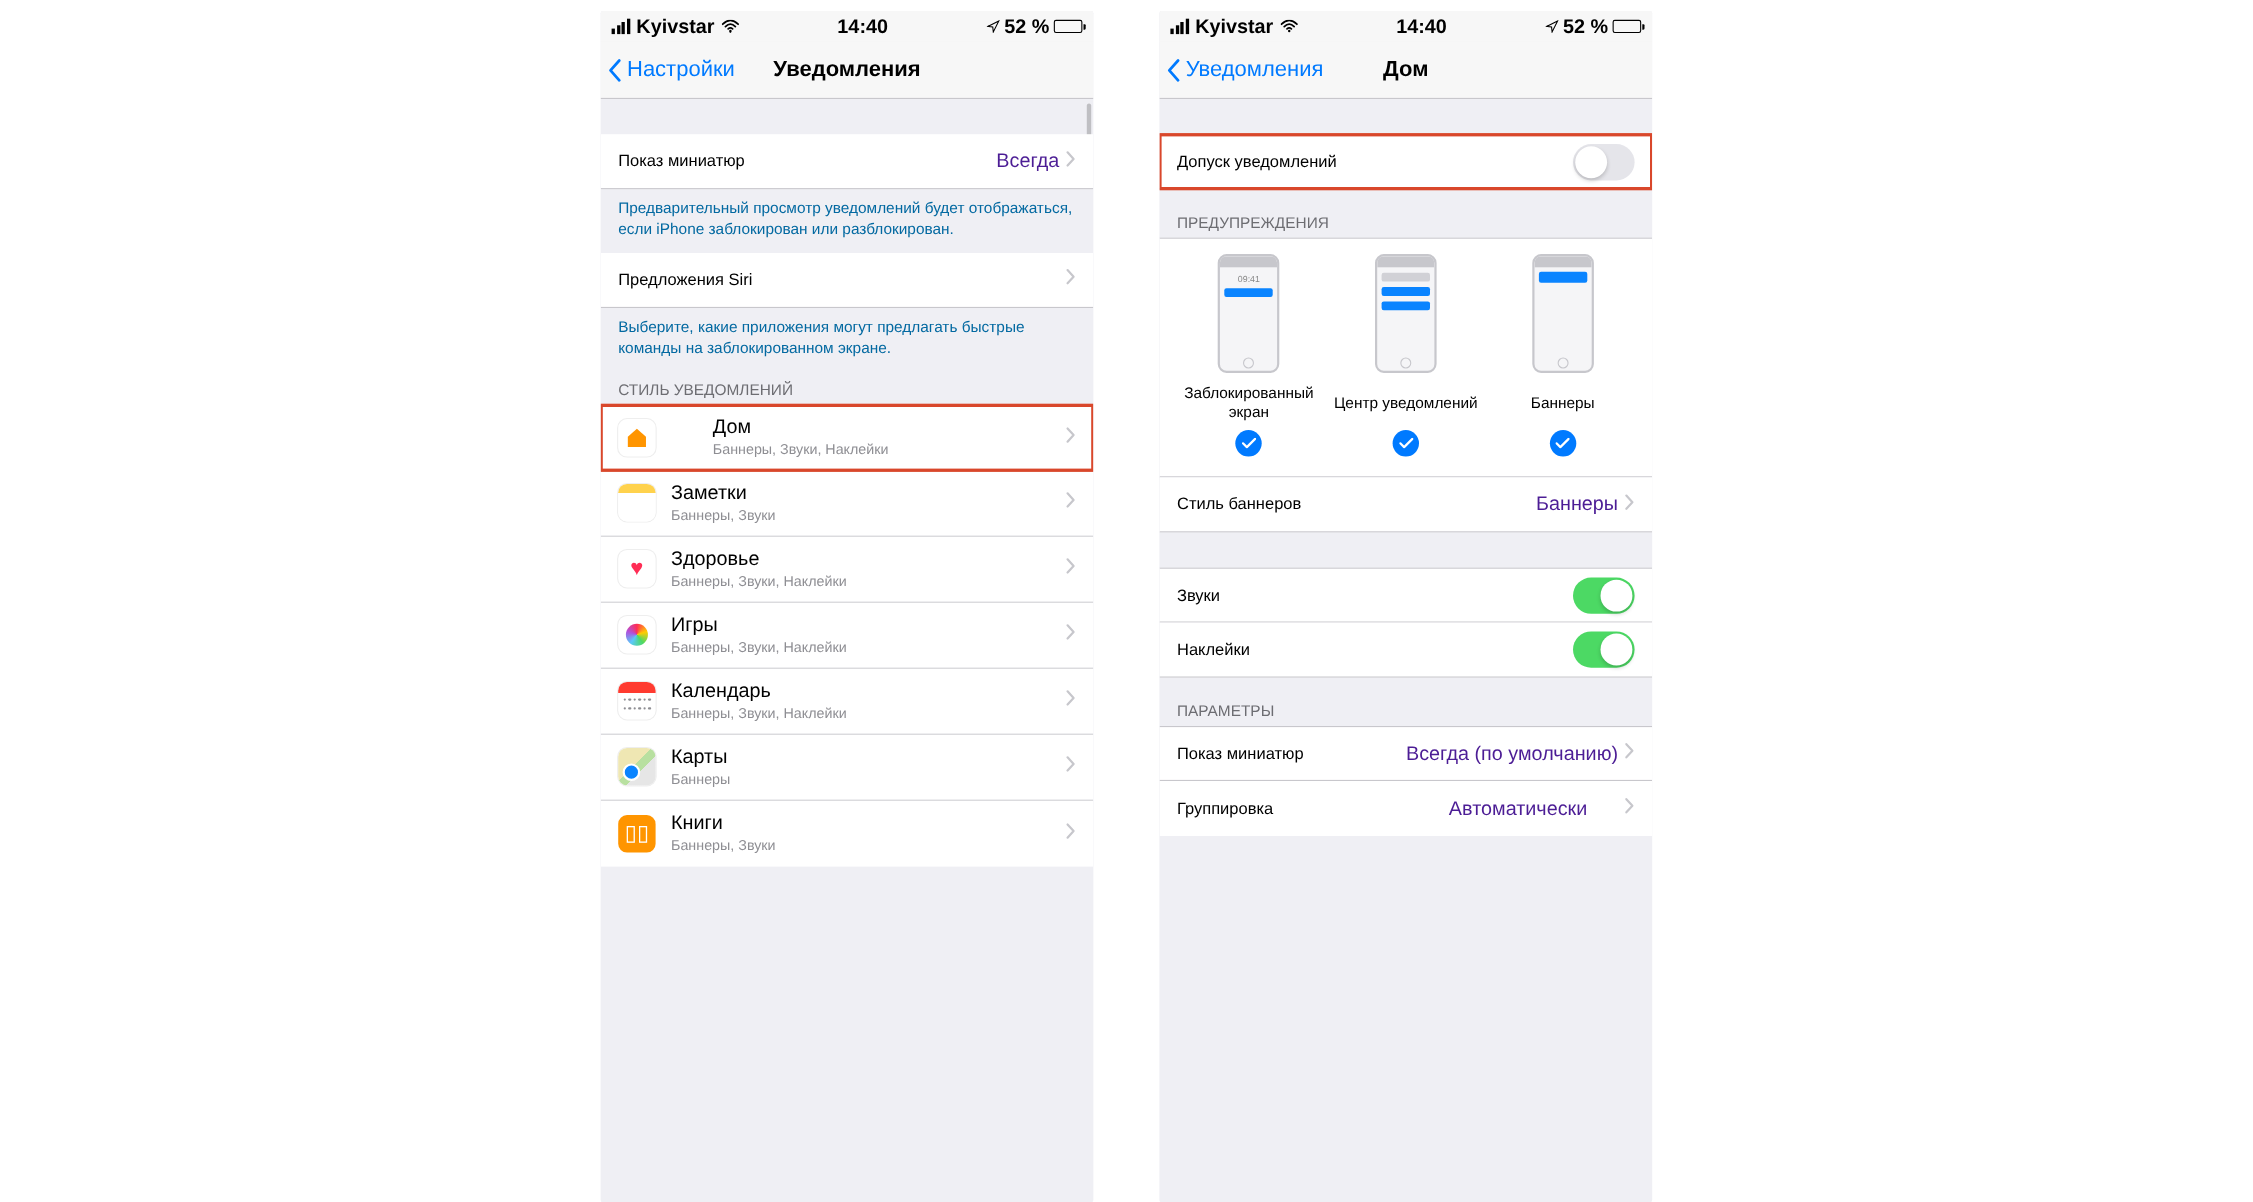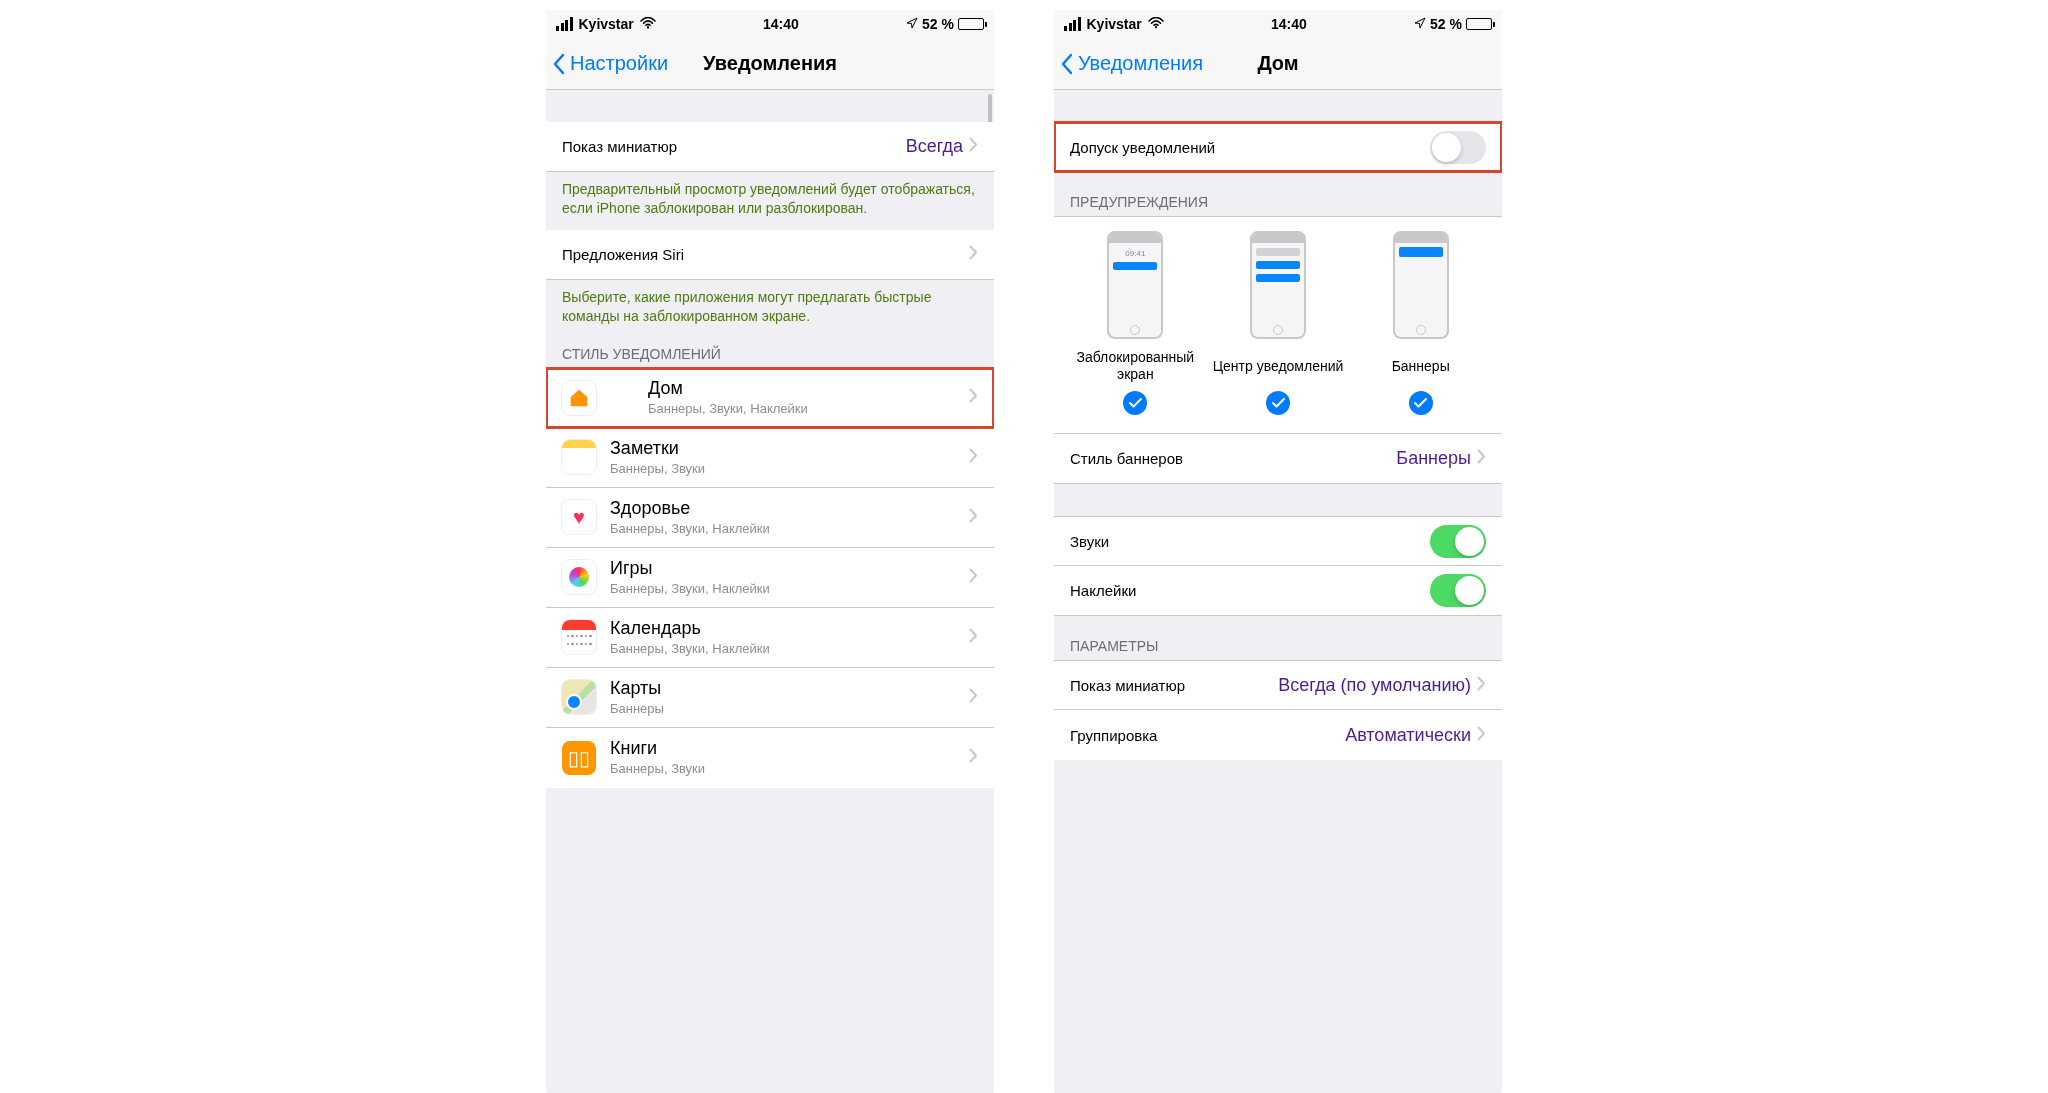--- a/index.html
+++ b/index.html
@@ -20,21 +20,21 @@
     position: relative;
     border-radius: 2px;
   }
   
   .status-bar {
     height: 28px;
     background: #f7f7f7;
     display: flex;
     align-items: center;
     padding: 0 10px;
-    font-size: 14px;
+    font-size: 18px;
     font-weight: 600;
     color: #000;
   }
   .sb-left { display: flex; align-items: center; gap: 6px; }
   .sb-center { flex: 1; text-align: center; }
   .sb-right { display: flex; align-items: center; gap: 4px; }
   .signal-icon { display: inline-flex; align-items: flex-end; gap: 1.5px; }
   .signal-icon span { width: 3px; background:#000; display:inline-block; }
   .signal-icon span:nth-child(1){height:5px;}
   .signal-icon span:nth-child(2){height:8px;}
@@ -75,21 +75,21 @@
   .content { overflow: hidden; }
   .group-spacer { height: 32px; }
   .section-title {
     font-size: 14px;
     color: #6d6d72;
     padding: 8px 16px 6px;
     text-transform: none;
   }
   .footer-text {
     font-size: 14px;
-    color: #4d7c0f;
+    color: #0369a1;
     padding: 8px 16px 12px;
     line-height: 1.35;
   }
   .row {
     background: #fff;
     min-height: 50px;
     display: flex;
     align-items: center;
     padding: 0 16px;
     border-bottom: 0.5px solid #c8c7cc;
@@ -479,21 +479,21 @@
 
     <div class="section-title" style="padding-top:22px;">ПАРАМЕТРЫ</div>
 
     <div class="row" style="border-top:0.5px solid #c8c7cc;">
       <div class="row-label">Показ миниатюр</div>
       <div class="row-value">Всегда (по умолчанию)</div>
       <span class="chevron"><svg viewBox="0 0 9 15">
             <path d="M1.5 1.5 L7 7.5 L1.5 13.5" fill="none" stroke-width="2" stroke-linecap="round" stroke-linejoin="round"></path>
           </svg></span>
     </div>
-    <div class="row" style="border-bottom:none;">
+    <div class="row" style="border-bottom:none;gap:28px;">
       <div class="row-label">Группировка</div>
       <div class="row-value">Автоматически</div>
       <span class="chevron"><svg viewBox="0 0 9 15">
             <path d="M1.5 1.5 L7 7.5 L1.5 13.5" fill="none" stroke-width="2" stroke-linecap="round" stroke-linejoin="round"></path>
           </svg></span>
     </div>
   </div>
 </div>
 
 </body></html>

